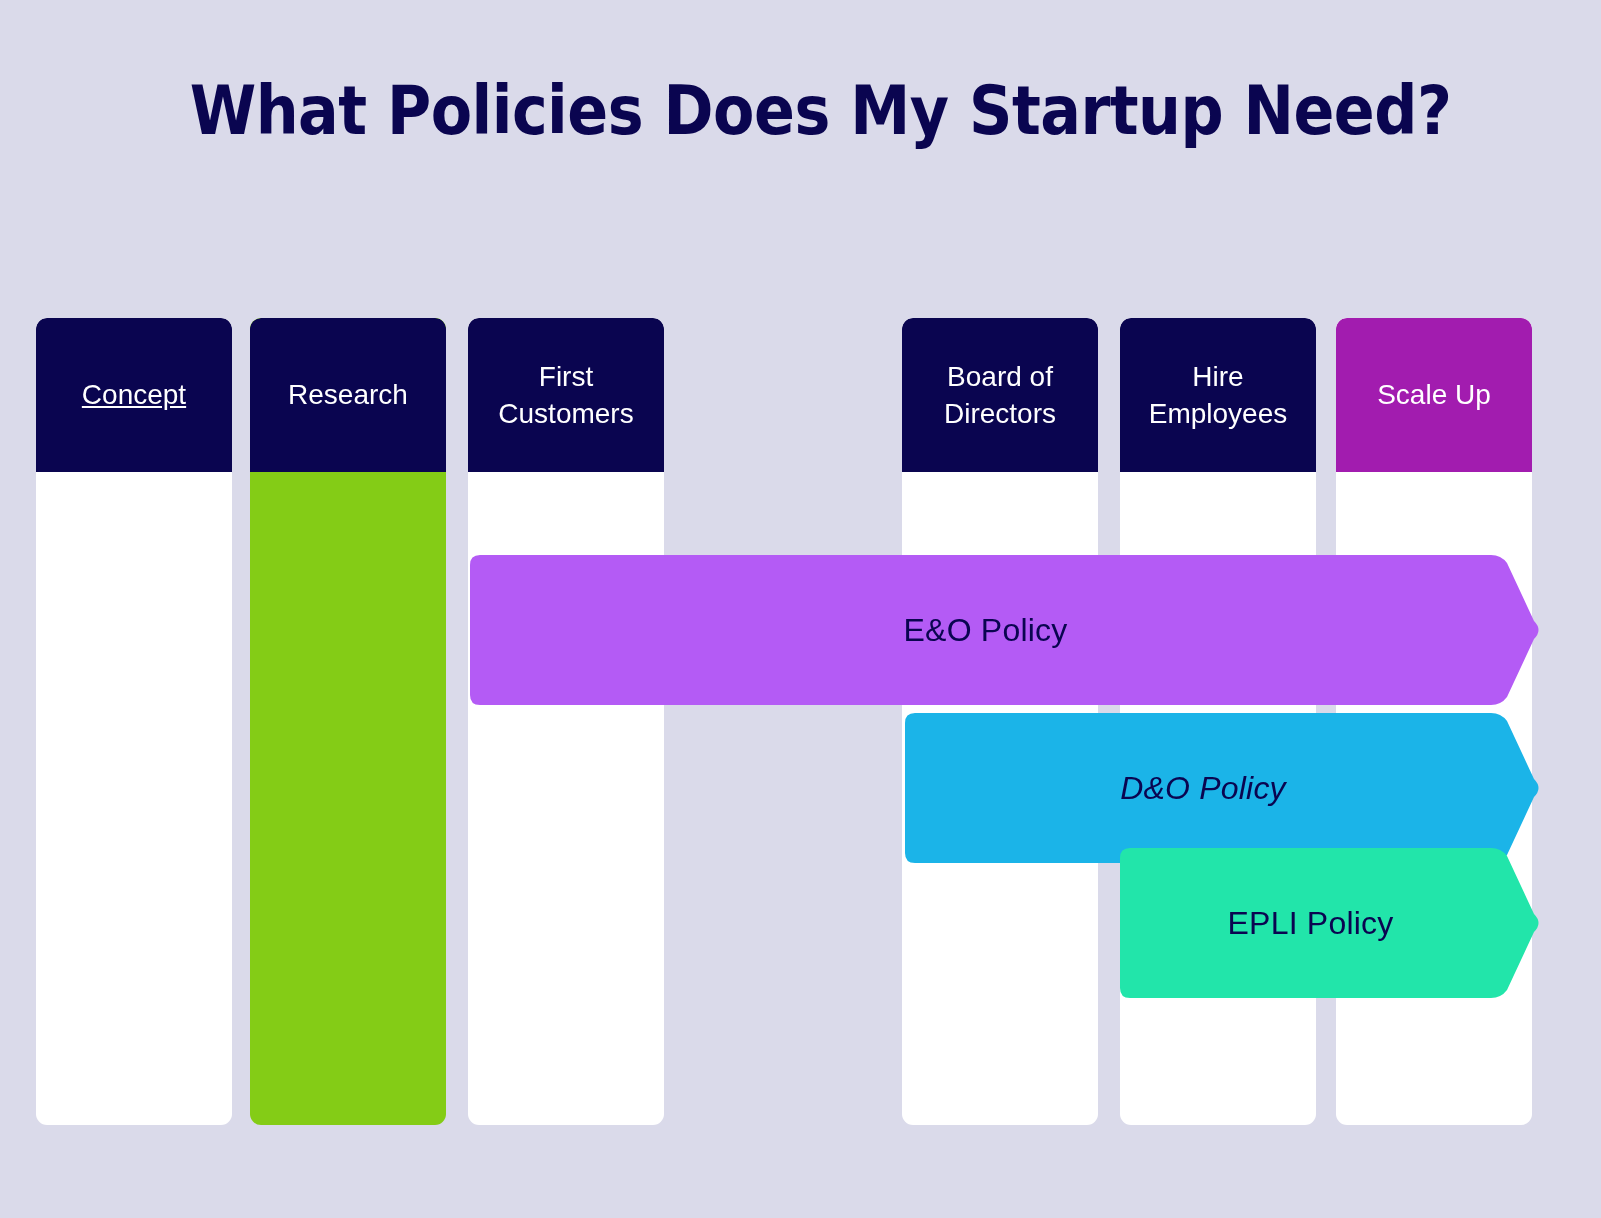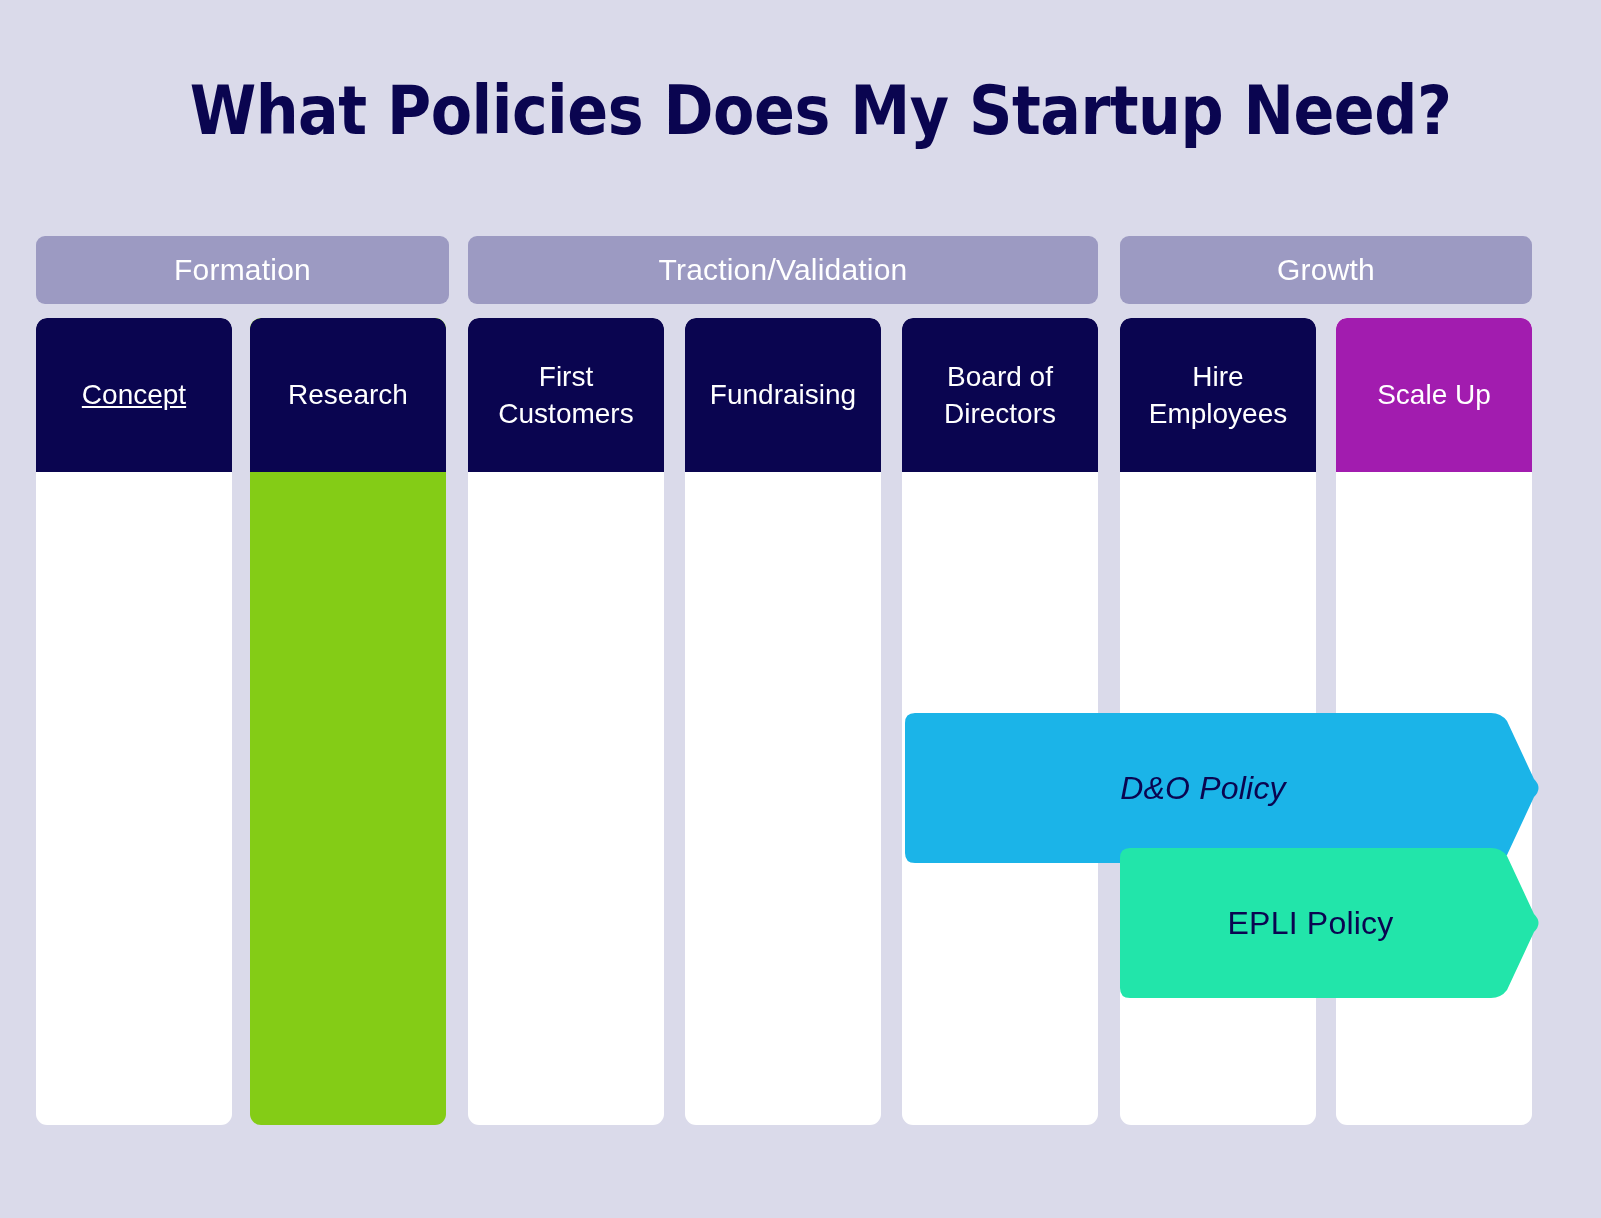--- a/index.html
+++ b/index.html
@@ -132,71 +132,61 @@
     white-space: nowrap;
   }
 </style>
 </head>
 <body>
 
 <div id="infographic" style="background: rgb(218, 218, 234);">
 
   <div class="title" style="color: rgb(10, 5, 80); margin-left: 20px;">What Policies Does My Startup Need?</div>
 
-  <div class="phase-band">
-    <div class="phase" style="left: 0px; width: 413px; background: rgb(156, 154, 194);">
-      <span>Formation</span>
-    </div>
-    <div class="phase" style="left: 432px; width: 630px; background: rgb(156, 154, 194);">
-      <span>Traction/Validation</span>
-    </div>
-    <div class="phase" style="left: 1084px; width: 412px; background: rgb(156, 154, 194);">
-      <span>Growth</span>
-    </div>
-  </div>
 
   <div class="columns">
     <div class="column" style="left: 0px; background: rgb(255, 255, 255);">
       <div class="stage-head" style="background: rgb(10, 5, 80); text-decoration: underline;">
         <span>Concept</span>
       </div>
     </div>
     <div class="column" style="left: 214px; background: #84cc16;">
       <div class="stage-head" style="background: rgb(10, 5, 80);">
         <span>Research</span>
       </div>
     </div>
     <div class="column" style="left: 432px; background: rgb(255, 255, 255);">
       <div class="stage-head" style="background: rgb(10, 5, 80);">
         <span>First Customers</span>
-      </div>
-    </div>
-    <div class="column" style="left: 649px; background: rgb(255, 255, 255);">
-      <div class="stage-head" style="background: rgb(10, 5, 80);">
-        <span>Fundraising</span>
       </div>
     </div>
     <div class="column" style="left: 866px; background: rgb(255, 255, 255);">
       <div class="stage-head" style="background: rgb(10, 5, 80);">
         <span>Board of Directors</span>
       </div>
     </div>
     <div class="column" style="left: 1084px; background: rgb(255, 255, 255);">
       <div class="stage-head" style="background: rgb(10, 5, 80);">
         <span>Hire Employees</span>
       </div>
     </div>
     <div class="column" style="left: 1300px; background: rgb(255, 255, 255);">
       <div class="stage-head" style="background: #a21caf;">
         <span>Scale Up</span>
       </div>
     </div>
   </div>
 
   <div class="arrows">
+    <div class="arrow" style="left: 470px; top: 555px; width: 1073px; height: 150px; padding-right: 42px; box-sizing: border-box;">
+      <svg preserveAspectRatio="none" viewBox="0 0 1073 150">
+          <path d="M 10 0 L 1021 0 Q 1031 0 1037 8 L 1064 66 Q 1073 75 1064 84 L 1037 142 Q 1031 150 1021 150 L 10 150 Q 0 150 0 140 L 0 10 Q 0 0 10 0 Z" fill="#b45bf5"></path>
+        </svg>
+      <span class="arrow-label" style="color: rgb(10, 5, 80);">E&amp;O Policy</span>
+    </div>
     <div class="arrow" style="left: 905px; top: 713px; width: 638px; height: 150px; padding-right: 42px; box-sizing: border-box; font-style: italic;">
       <svg preserveAspectRatio="none" viewBox="0 0 638 150">
           <path d="M 10 0 L 586 0 Q 596 0 602 8 L 629 66 Q 638 75 629 84 L 602 142 Q 596 150 586 150 L 10 150 Q 0 150 0 140 L 0 10 Q 0 0 10 0 Z" fill="#1bb4e8"></path>
         </svg>
       <span class="arrow-label" style="color: rgb(10, 5, 80);">D&amp;O Policy</span>
     </div>
     <div class="arrow" style="left: 1120px; top: 848px; width: 423px; height: 150px; padding-right: 42px; box-sizing: border-box;">
       <svg preserveAspectRatio="none" viewBox="0 0 423 150">
           <path d="M 10 0 L 371 0 Q 381 0 387 8 L 414 66 Q 423 75 414 84 L 387 142 Q 381 150 371 150 L 10 150 Q 0 150 0 140 L 0 10 Q 0 0 10 0 Z" fill="#22e5aa"></path>
         </svg>

